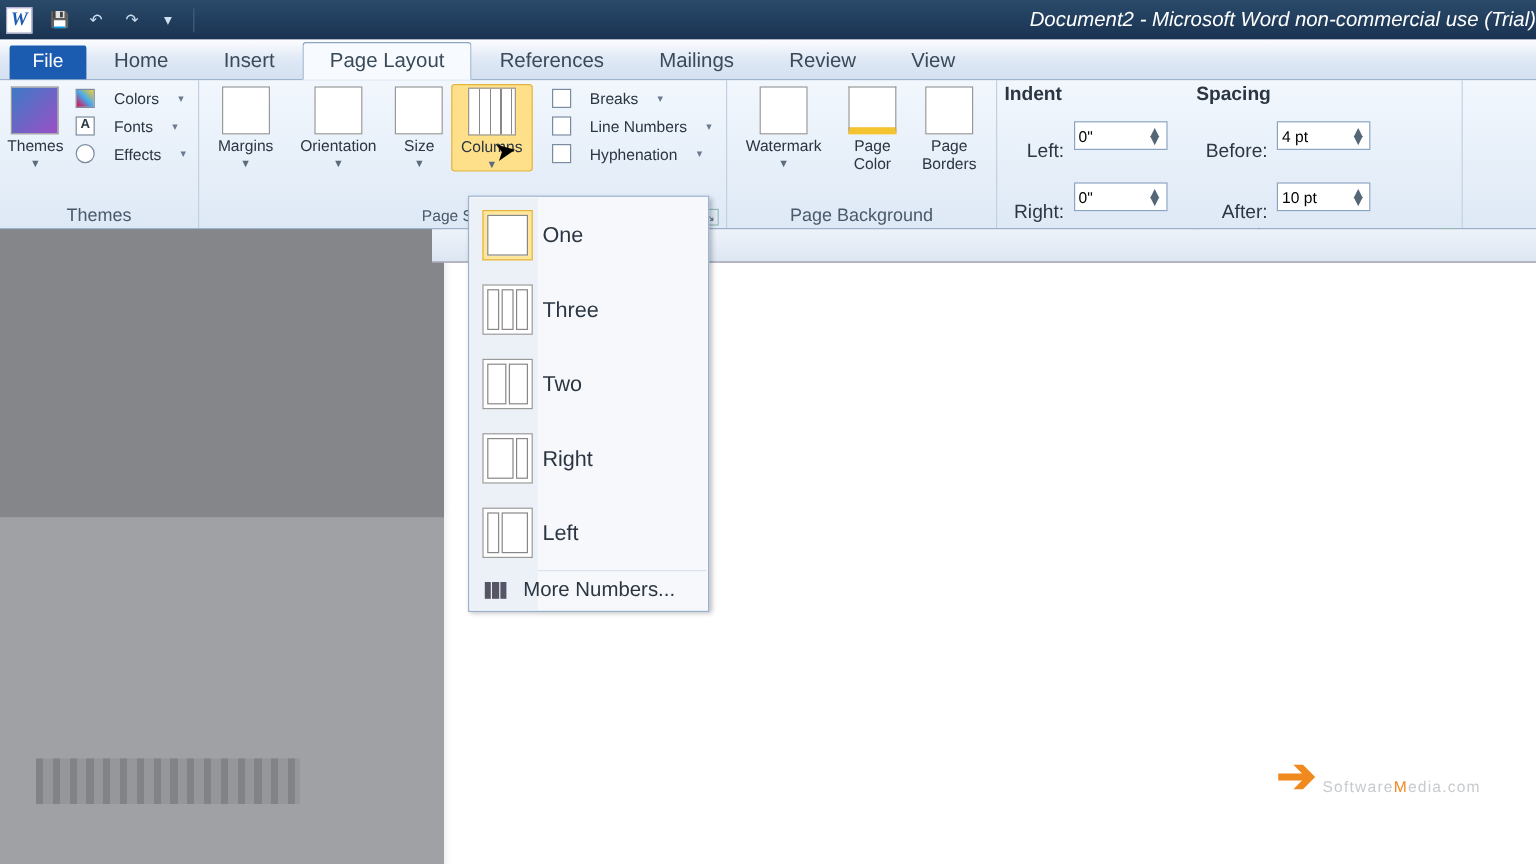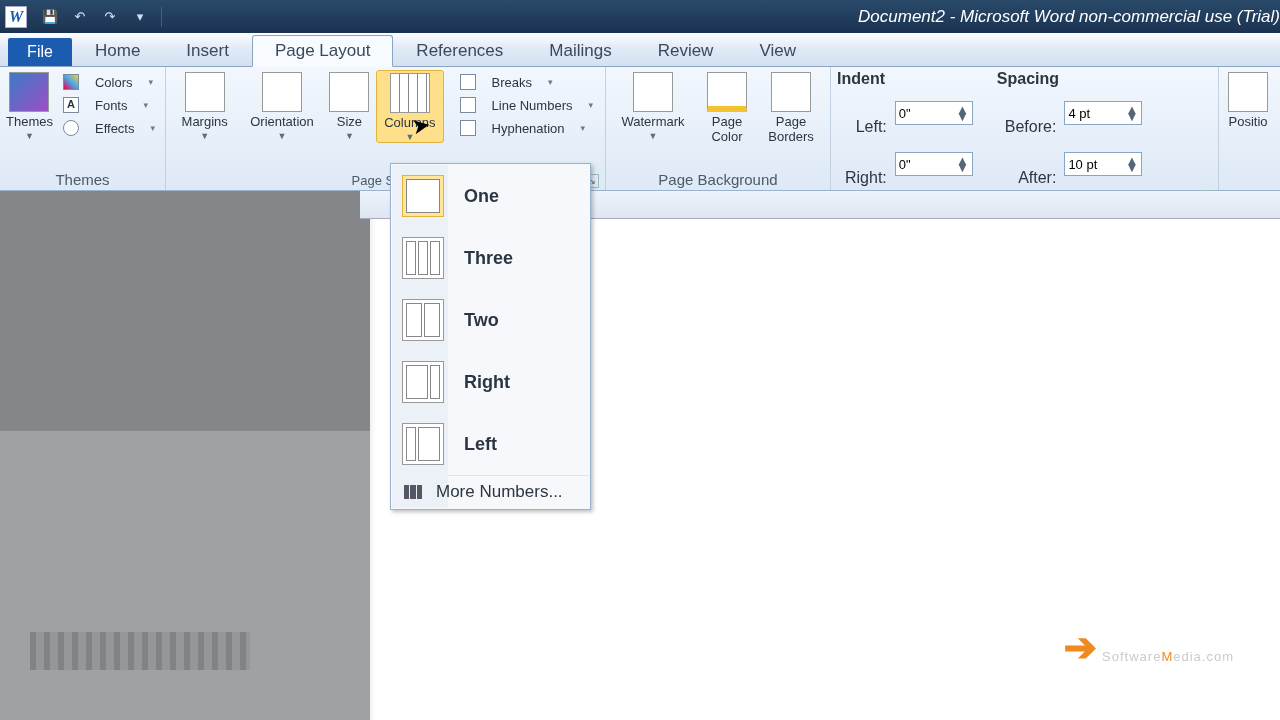--- a/index.html
+++ b/index.html
@@ -39,21 +39,21 @@
 
 .para-grid { display: grid; grid-template-columns: auto auto auto; gap: 5px 8px; align-items: center; }
 .para-label { font-size: 16px; color: #2b3642; text-align: right; margin-top: 28px; }
 .spin { width: 78px; height: 24px; border: 1px solid #8aa4c4; background: #fff; display: flex; align-items: center; justify-content: space-between; padding: 0 3px; font-size: 15px; }
 .spin .arrows { display: flex; flex-direction: column; font-size: 7px; line-height: 7px; color: #567; }
 .para-heading { font-size: 16px; color: #2b3642; padding-bottom: 2px; font-weight: bold; }
 
 
 .dropdown { position: absolute; left: 390px; top: 163px; width: 201px; background: #f6f8fb; border: 1px solid #9bb2cf; box-shadow: 2px 2px 4px rgba(0,0,0,.25); z-index: 50; padding: 1px; }
 .dd-left { position: absolute; left: 1px; top: 1px; bottom: 1px; width: 56px; background: #ecf1f8; }
-.dd-item { position: relative; display: flex; align-items: center; gap: 20px; height: 62px; padding-left: 10px; font-weight: bold; }
+.dd-item { position: relative; display: flex; align-items: center; gap: 8px; height: 62px; padding-left: 10px; }
 .dd-item.hl .dd-icon { background: #ffe69a; border-color: #e2b43c; }
 .dd-icon { width: 42px; height: 42px; background: #fff; border: 1px solid #999; display: flex; flex-direction: row; gap: 2px; padding: 3px; z-index: 1; }
 .dd-icon div { background: #fff; border: 1px solid #888; flex: 1; }
 .dd-text { font-size: 18px; color: #2b3642; z-index: 1; }
 .dd-more { display: flex; align-items: center; gap: 14px; height: 33px; padding-left: 12px; border-top: 1px solid #dbe4ef; }
 .dd-more .mi { width: 18px; height: 14px; display: flex; gap: 1px; z-index: 1; }
 .dd-more .mi span { flex: 1; background: #556; }
 .dd-more .mt { font-size: 17px; color: #2b3642; z-index: 1; }
 
 
@@ -240,29 +240,20 @@
                 <span>▲</span>
                 <span>▼</span>
               </span>
             </div>
         </div>
       </div>
     </div>
     <div class="group-label"><span style="display:inline-block;width:100%;text-align:center;">Paragraph</span><span class="dlg-launcher">↘</span></div>
   </div>
 
-  <div class="group" style="width:58px;border-right:none">
-    <div class="group-body">
-      <div class="bigbtn" style="width:54px">
-          <div class="icon"></div>
-          <span>Positio</span>
-        </div>
-    </div>
-    <div class="group-label">&nbsp;</div>
-  </div>
 </div>
 
 <div class="docwrap">
   <div class="shadow">
     <div class="navpane"></div>
   </div>
   <div class="ruler"></div>
   <div class="page"></div>
   <div class="blur"></div>
 </div>

